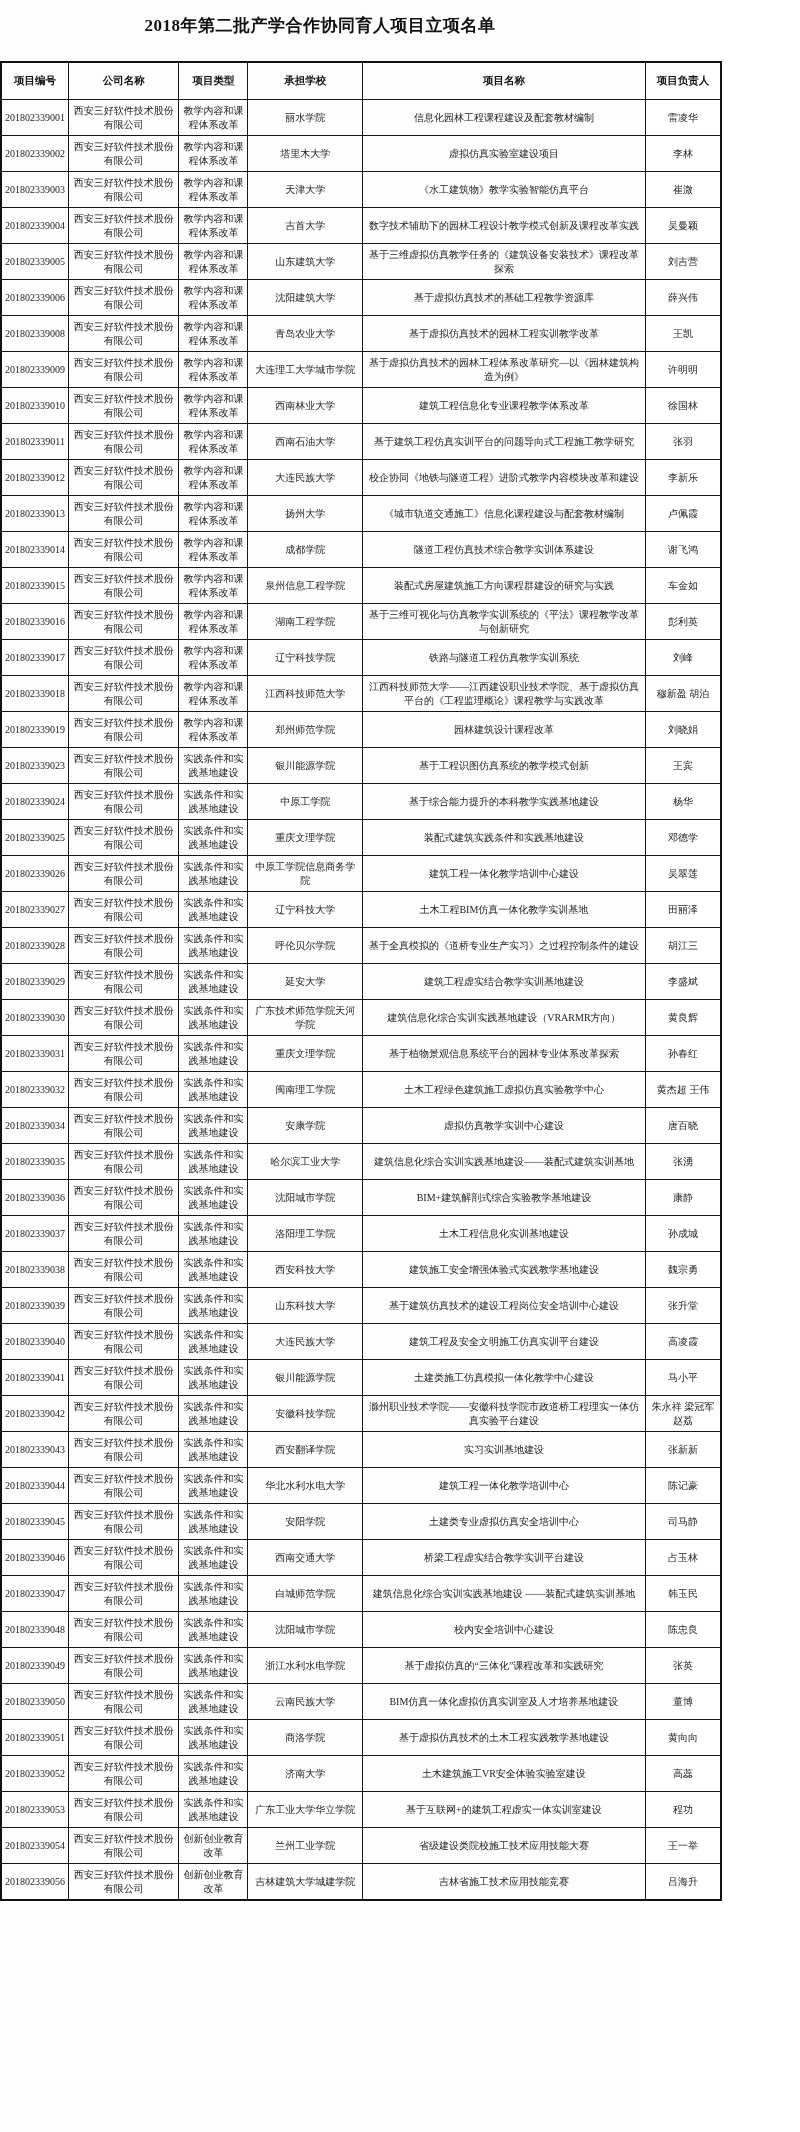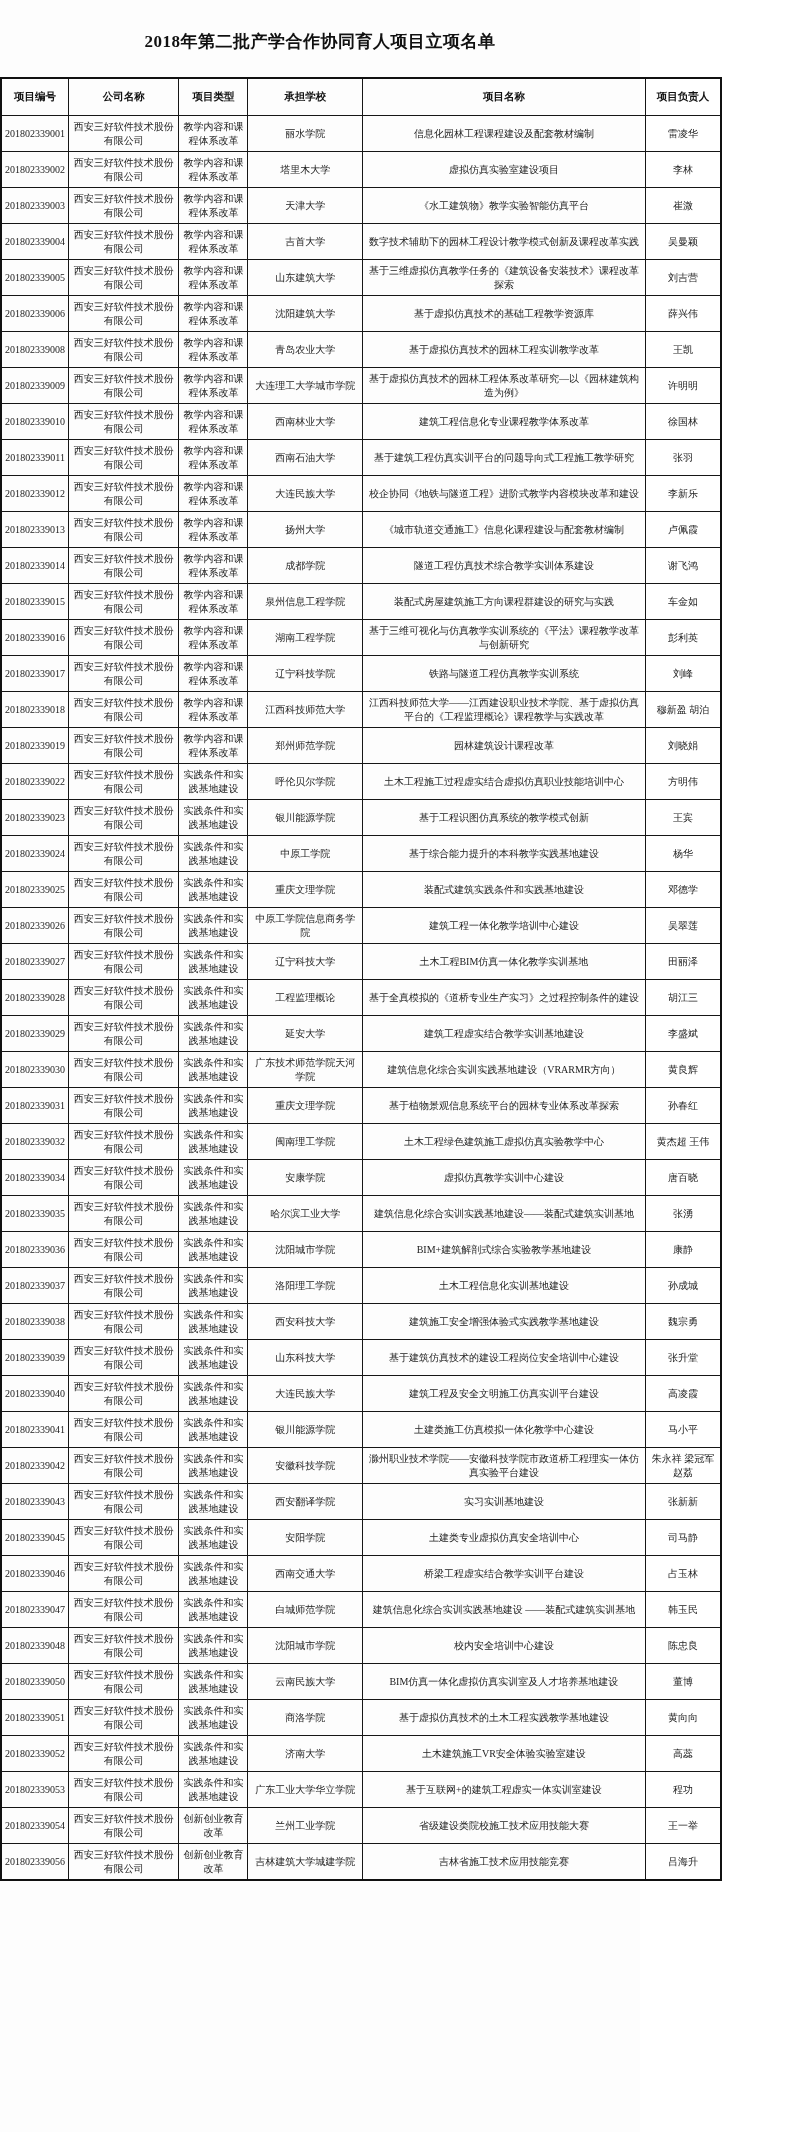--- a/index.html
+++ b/index.html
@@ -7,21 +7,21 @@
     padding: 0;
     background: #ffffff;
     font-family: "Liberation Serif", "DejaVu Serif", serif;
     color: #1c1c1c;
   }
   .page {
     width: 640px;
     min-height: 2132px;
     background: #fdfdfd;
     box-sizing: border-box;
-    padding-top: 30px;
+    padding-top: 14px;
   }
   .doc-title {
     text-align: center;
     font-weight: bold;
     font-size: 17px;
     letter-spacing: 0.5px;
     margin: 0 0 24px 0;
     color: #111;
   }
   table.project-table {
@@ -244,28 +244,20 @@
       <td>201802339019</td>
       <td>西安三好软件技术股份有限公司</td>
       <td>教学内容和课程体系改革</td>
       <td>郑州师范学院</td>
       <td>园林建筑设计课程改革</td>
       <td>刘晓娟</td>
     </tr>
 
 
 
-    <tr>
-      <td>201802339022</td>
-      <td>西安三好软件技术股份有限公司</td>
-      <td>实践条件和实践基地建设</td>
-      <td>呼伦贝尔学院</td>
-      <td>土木工程施工过程虚实结合虚拟仿真职业技能培训中心</td>
-      <td>方明伟</td>
-    </tr>
 
     <tr>
       <td>201802339023</td>
       <td>西安三好软件技术股份有限公司</td>
       <td>实践条件和实践基地建设</td>
       <td>银川能源学院</td>
       <td>基于工程识图仿真系统的教学模式创新</td>
       <td>王宾</td>
     </tr>
 
@@ -302,21 +294,21 @@
       <td>实践条件和实践基地建设</td>
       <td>辽宁科技大学</td>
       <td>土木工程BIM仿真一体化教学实训基地</td>
       <td>田丽泽</td>
     </tr>
 
     <tr>
       <td>201802339028</td>
       <td>西安三好软件技术股份有限公司</td>
       <td>实践条件和实践基地建设</td>
-      <td>工程监理概论</td>
+      <td>呼伦贝尔学院</td>
       <td>基于全真模拟的《道桥专业生产实习》之过程控制条件的建设</td>
       <td>胡江三</td>
     </tr>
 
     <tr>
       <td>201802339029</td>
       <td>西安三好软件技术股份有限公司</td>
       <td>实践条件和实践基地建设</td>
       <td>延安大学</td>
       <td>建筑工程虚实结合教学实训基地建设</td>
@@ -434,20 +426,28 @@
 
     <tr>
       <td>201802339043</td>
       <td>西安三好软件技术股份有限公司</td>
       <td>实践条件和实践基地建设</td>
       <td>西安翻译学院</td>
       <td>实习实训基地建设</td>
       <td>张新新</td>
     </tr>
 
+    <tr>
+      <td>201802339044</td>
+      <td>西安三好软件技术股份有限公司</td>
+      <td>实践条件和实践基地建设</td>
+      <td>华北水利水电大学</td>
+      <td>建筑工程一体化教学培训中心</td>
+      <td>陈记豪</td>
+    </tr>
 
     <tr>
       <td>201802339045</td>
       <td>西安三好软件技术股份有限公司</td>
       <td>实践条件和实践基地建设</td>
       <td>安阳学院</td>
       <td>土建类专业虚拟仿真安全培训中心</td>
       <td>司马静</td>
     </tr>
 
@@ -471,20 +471,28 @@
 
     <tr>
       <td>201802339048</td>
       <td>西安三好软件技术股份有限公司</td>
       <td>实践条件和实践基地建设</td>
       <td>沈阳城市学院</td>
       <td>校内安全培训中心建设</td>
       <td>陈忠良</td>
     </tr>
 
+    <tr>
+      <td>201802339049</td>
+      <td>西安三好软件技术股份有限公司</td>
+      <td>实践条件和实践基地建设</td>
+      <td>浙江水利水电学院</td>
+      <td>基于虚拟仿真的“三体化”课程改革和实践研究</td>
+      <td>张英</td>
+    </tr>
 
     <tr>
       <td>201802339050</td>
       <td>西安三好软件技术股份有限公司</td>
       <td>实践条件和实践基地建设</td>
       <td>云南民族大学</td>
       <td>BIM仿真一体化虚拟仿真实训室及人才培养基地建设</td>
       <td>董博</td>
     </tr>
 

